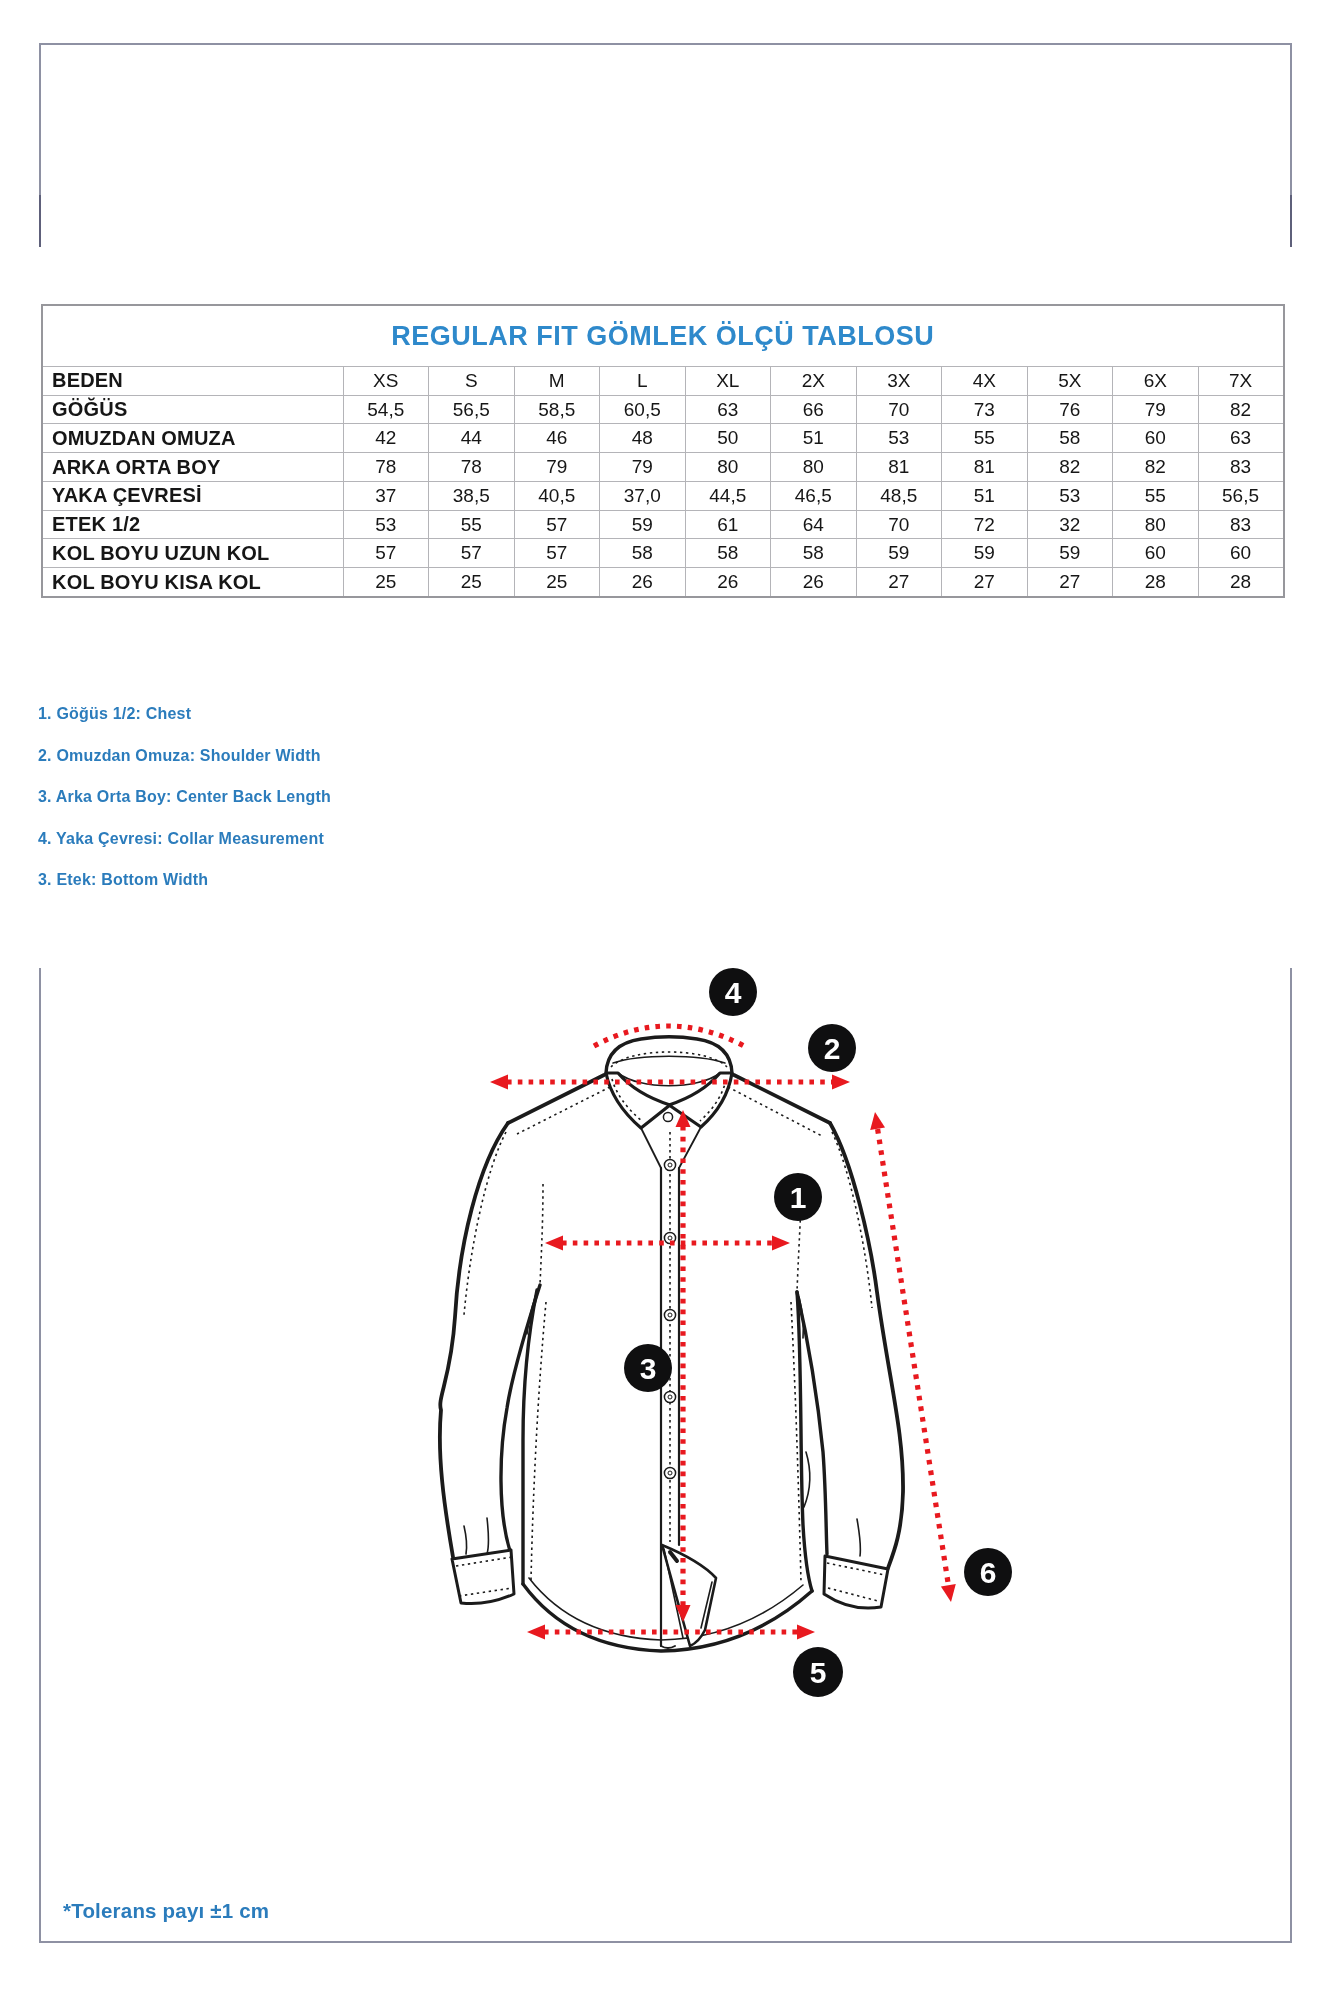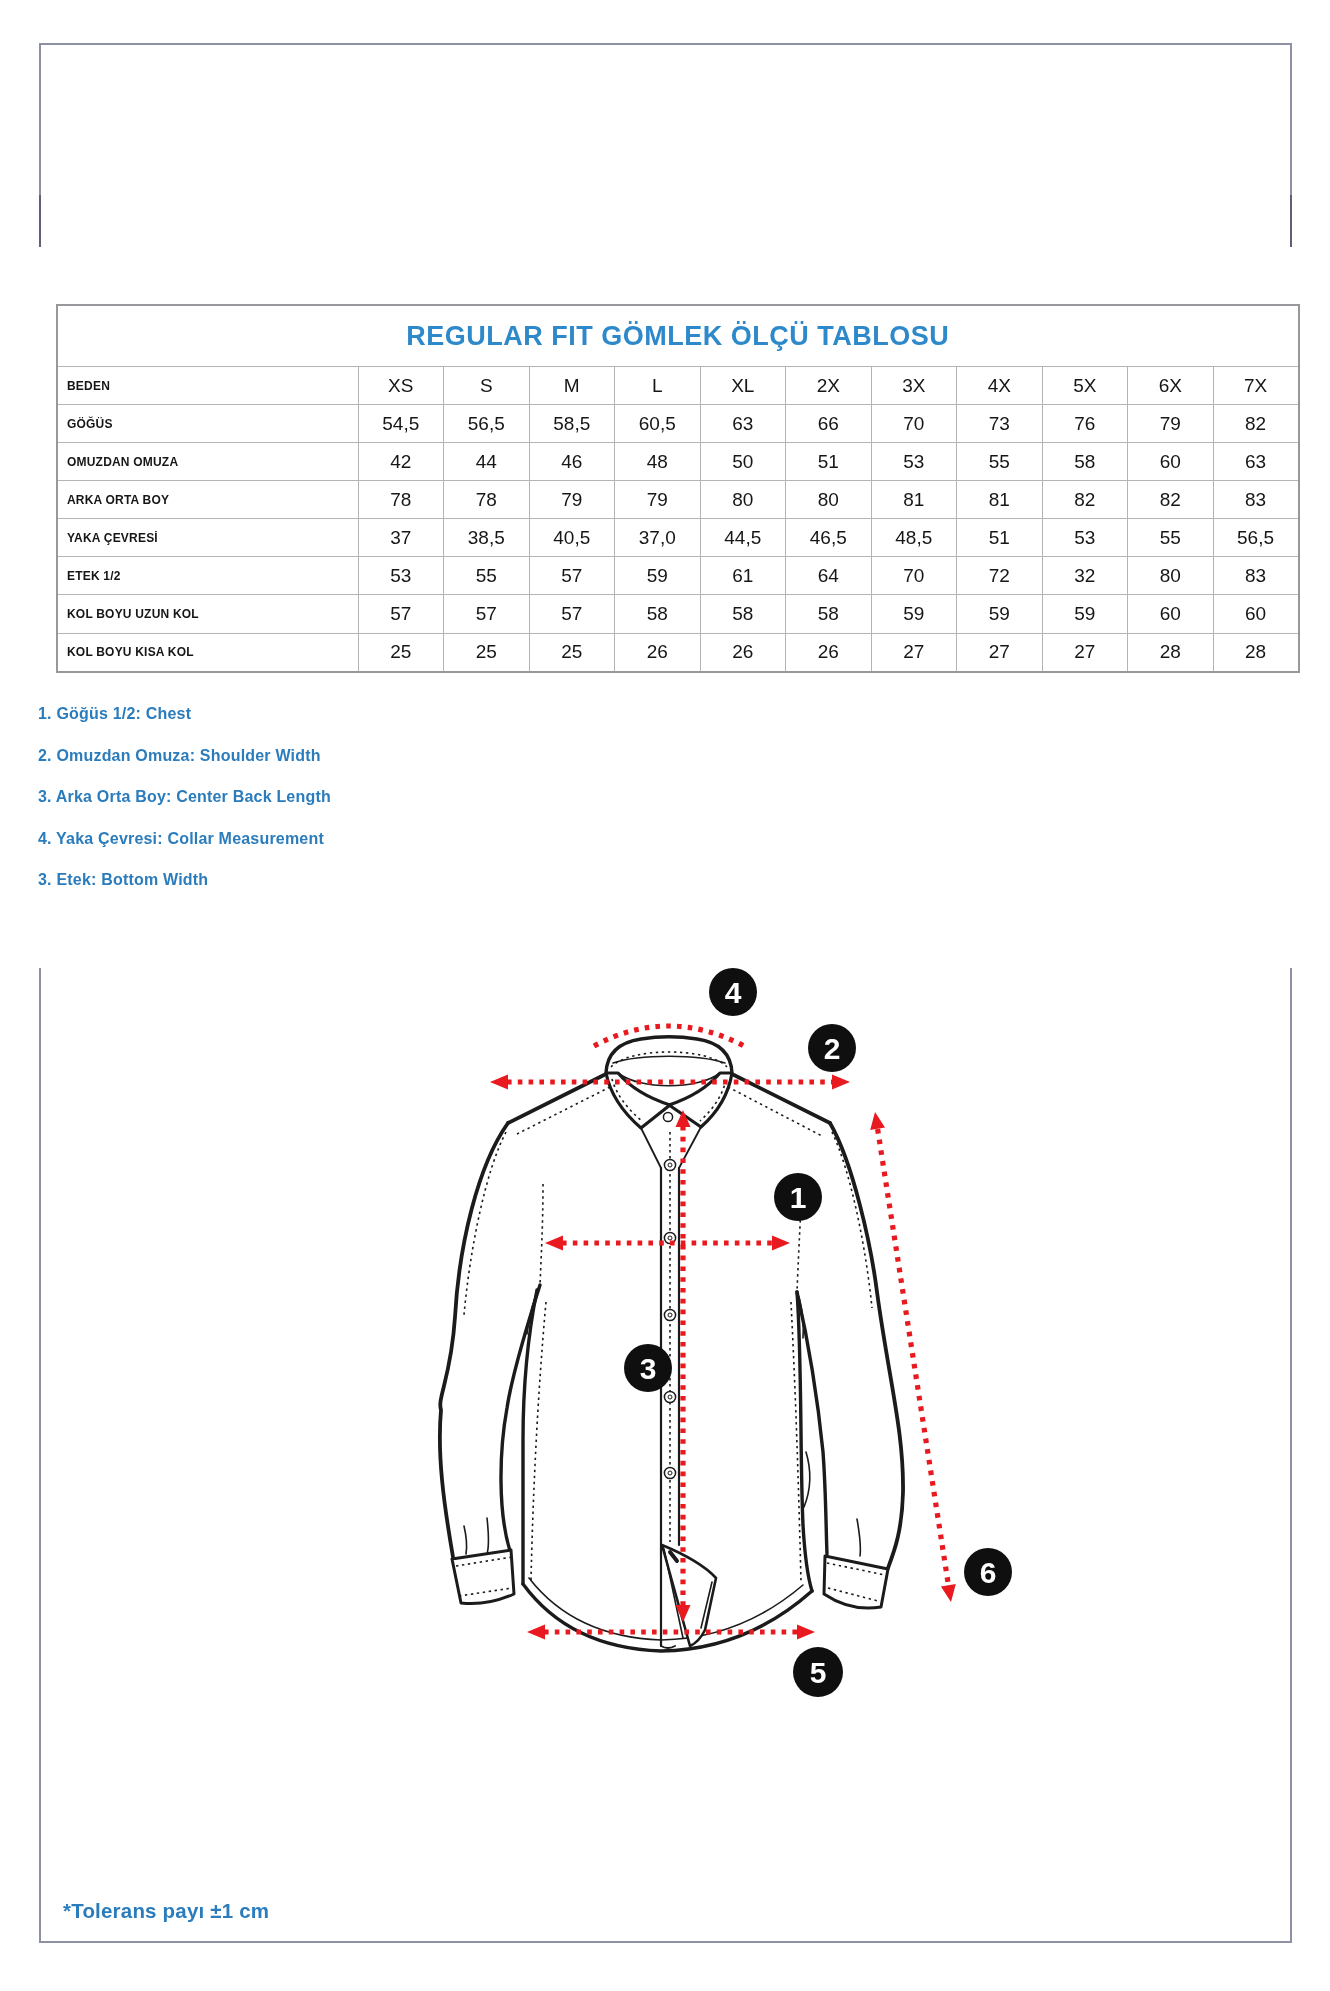--- a/index.html
+++ b/index.html
@@ -2,27 +2,27 @@
 <html><head>
 <meta charset="utf-8">
 <style>
   html,body{margin:0;padding:0;background:#ffffff;}
   .page{position:relative;width:1330px;height:1991px;background:#fff;
         font-family:"Liberation Sans",sans-serif;overflow:hidden;}
   .frame-line{position:absolute;background:#8e91a3;}
   .frame-dark{position:absolute;background:#5e607a;}
 
   
-  .size-table{position:absolute;left:56px;top:304px;width:1242px;height:369px;
+  .size-table{position:absolute;left:41px;top:304px;width:1242px;height:294px;
               border-collapse:collapse;table-layout:fixed;color:#161616;
               border:2px solid #97979c;}
   .size-table td{border:1px solid #b4b4b8;vertical-align:middle;}
   .title-cell{height:58px;text-align:center;font-size:27px;font-weight:700;
               letter-spacing:.5px;color:#2e89cb;border-bottom:1px solid #b4b4b8;}
-  .rowlabel{text-align:left;padding-left:9px;font-weight:700;font-size:12px;letter-spacing:.2px;}
+  .rowlabel{text-align:left;padding-left:9px;font-weight:700;font-size:20px;letter-spacing:.2px;}
   .hdr{font-weight:400;}
   .val{text-align:center;font-size:19px;}
 
   
   .legend{position:absolute;left:38px;top:693px;color:#2b7cbc;
           font-size:16px;font-weight:700;letter-spacing:.2px;}
   .legend .item{height:41.5px;line-height:41.5px;}
 
   .footnote{position:absolute;left:63px;top:1891px;color:#2b7cbc;
             font-size:20.5px;font-weight:700;letter-spacing:.2px;margin-top:8px;}

